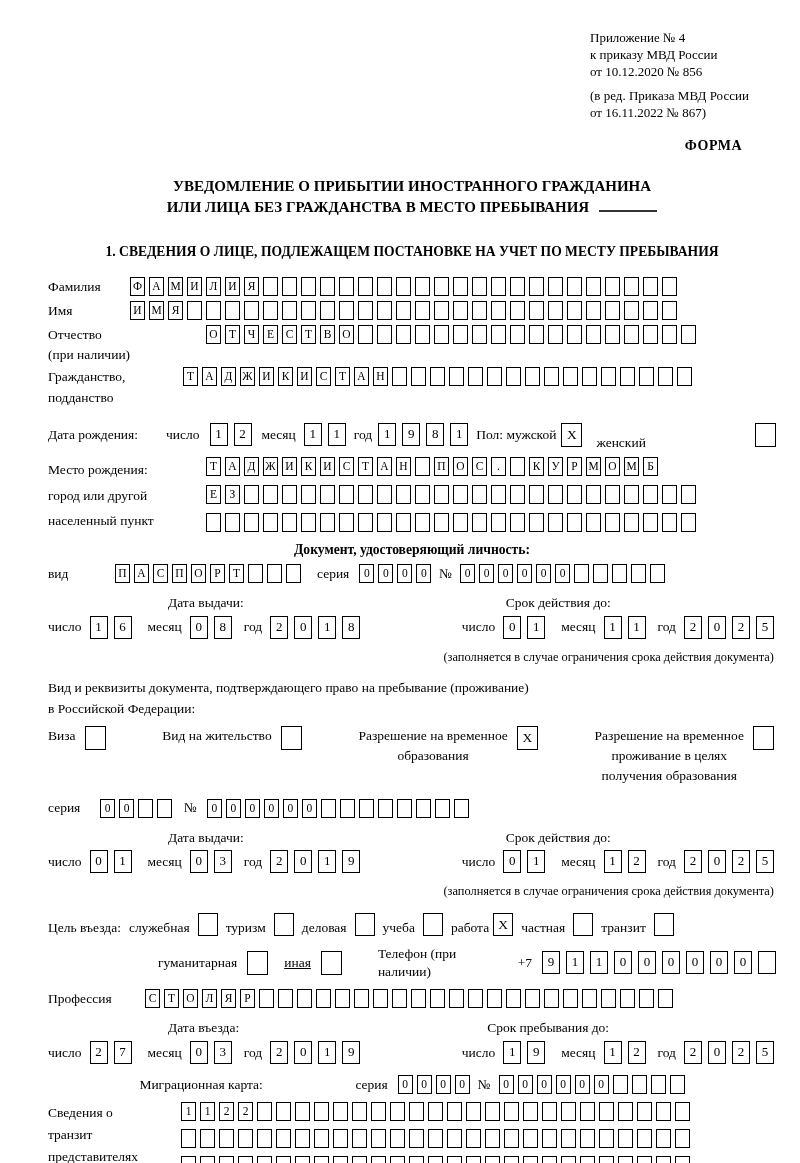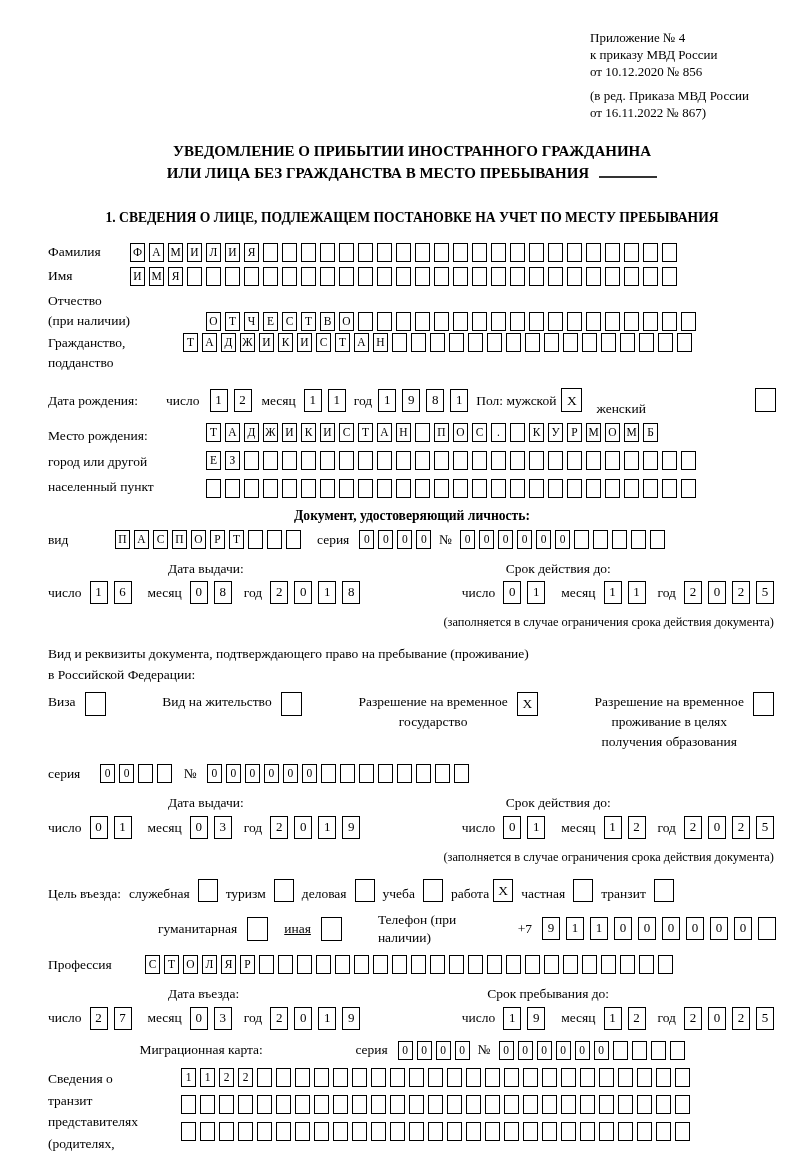--- a/index.html
+++ b/index.html
@@ -80,20 +80,21 @@
 
 <div class="page">
 
   <div class="hdr">
     <div class="hline">Приложение № 4</div>
     <div class="hline">к приказу МВД России</div>
     <div class="hline">от 10.12.2020 № 856</div>
     <div class="hline sub">(в ред. Приказа МВД России</div>
     <div class="hline">от 16.11.2022 № 867)</div>
   </div>
+  <div class="form-label">ФОРМА</div>
 
   <div class="title">
     <div>УВЕДОМЛЕНИЕ О ПРИБЫТИИ ИНОСТРАННОГО ГРАЖДАНИНА</div>
     <div><span>ИЛИ ЛИЦА БЕЗ ГРАЖДАНСТВА В МЕСТО ПРЕБЫВАНИЯ</span><span class="title-underline"></span></div>
   </div>
 
   <div class="sec-head">1. СВЕДЕНИЯ О ЛИЦЕ, ПОДЛЕЖАЩЕМ ПОСТАНОВКЕ НА УЧЕТ ПО МЕСТУ ПРЕБЫВАНИЯ</div>
 
   <div class="frow" style="margin-top:16px;">
     <span class="flabel w82">Фамилия</span>
@@ -158,21 +159,21 @@
         <span class="cell"></span>
         <span class="cell"></span>
         <span class="cell"></span>
         <span class="cell"></span>
         <span class="cell"></span>
         <span class="cell"></span>
         <span class="cell"></span>
       </span>
   </div>
 
-  <div class="frow" style="align-items:flex-end;">
+  <div class="frow" style="align-items:flex-start;">
     <span class="flabel w158 lbl2">
       <span style="display:block">Отчество</span>
       <span style="display:block">(при наличии)</span>
     </span>
     <span class="cells">
         <span class="cell">О</span>
         <span class="cell">Т</span>
         <span class="cell">Ч</span>
         <span class="cell">Е</span>
         <span class="cell">С</span>
@@ -448,21 +449,21 @@
       <span class="olbl">Виза</span>
       <span class="chk"></span>
     </span>
     <span class="opt">
       <span class="olbl">Вид на жительство</span>
       <span class="chk"></span>
     </span>
     <span class="opt">
       <span class="olbl center">
         <span style="display:block">Разрешение на временное</span>
-        <span style="display:block">государство</span>
+        <span style="display:block">образования</span>
       </span>
       <span class="chk">X</span>
     </span>
     <span class="opt">
       <span class="olbl center">
         <span style="display:block">Разрешение на временное</span>
         <span style="display:block">проживание в целях</span>
         <span style="display:block">получения образования</span>
       </span>
       <span class="chk"></span>

